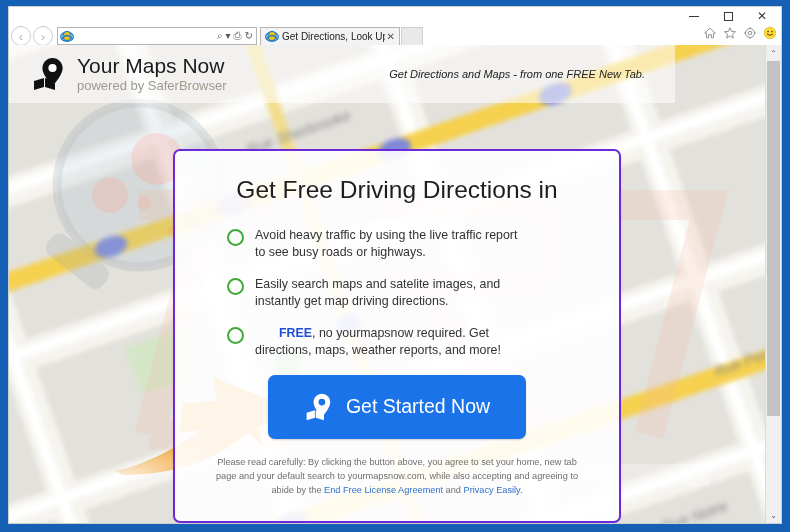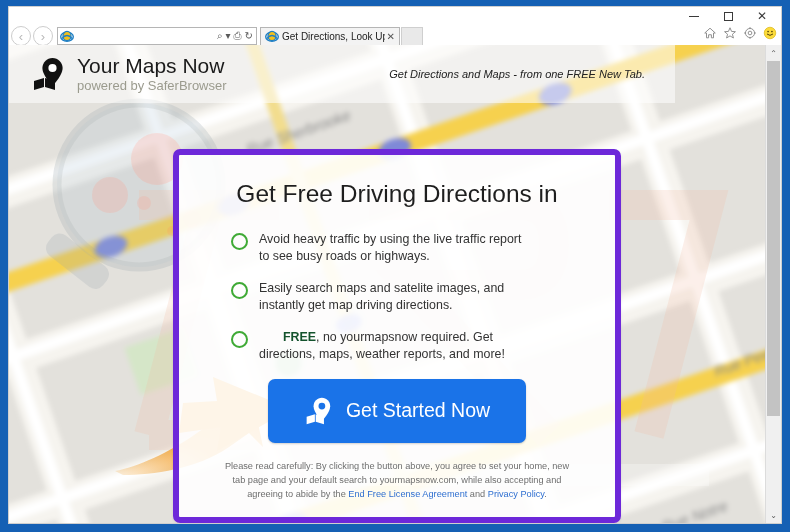--- a/index.html
+++ b/index.html
@@ -182,21 +182,21 @@
     font-size: 11px; font-style: italic; color: #222;
     white-space: nowrap;
   }
 
   
   .card {
     position: absolute;
     left: 164px; top: 104px;
     width: 448px; height: 374px;
     background: rgba(255,255,255,0.90);
-    border: 6px solid #6d28d9;
+    border: 2px solid #6d28d9;
     border-radius: 7px;
     box-sizing: border-box;
     box-shadow: 0 1px 3px rgba(0,0,0,0.07);
   }
   .card-inner { padding: 24px 26px 0 26px; }
   .headline {
     text-align: center;
     font-size: 24.5px;
     color: #1e1e1e;
     line-height: 1.22;
@@ -224,21 +224,21 @@
     border-radius: 50%;
     margin-top: 2px;
   }
   .feature-text {
     margin-left: 11px;
     font-size: 12.4px;
     color: #333;
     line-height: 1.38;
     max-width: 272px;
   }
-  .feature-text b { color: #14532d; padding-left: 24px; }
+  .feature-text b { color: #1d4ed8; padding-left: 24px; }
 
   .cta-wrap { text-align: center; margin-top: 4px; }
   .cta {
     display: inline-flex; align-items: center; justify-content: center;
     width: 258px; height: 64px;
     background: #1a73e8;
     border: none; border-radius: 7px;
     cursor: pointer;
     box-shadow: 0 1px 2px rgba(0,0,0,0.18);
   }
@@ -517,21 +517,21 @@
             <svg class="cta-icon" viewBox="0 0 36 34">
               <path d="M3 24 L13 21 L13 30 L3 33 Z" fill="#ffffff"></path>
               <path d="M14 21 L24 24 L24 33 L14 30 Z" fill="#ffffff"></path>
               <path d="M21.5 1 C15.9 1 11.4 5.5 11.4 11.1 C11.4 18.6 21.5 29 21.5 29 C21.5 29 31.6 18.6 31.6 11.1 C31.6 5.5 27.1 1 21.5 1 Z" fill="#ffffff"></path>
               <circle cx="21.5" cy="11" r="4.1" fill="#1a73e8"></circle>
             </svg>
             <span class="cta-label">Get Started Now</span>
           </button>
         </div>
 
-        <div class="disclaimer"><span>Please read carefully: By clicking the button above, you agree to set your home, new tab page and your default search to yourmapsnow.com, while also accepting and agreeing to abide by the </span><a href="#">End Free License Agreement</a><span> and </span><a href="#">Privacy Policy</a><span>.</span></div>
+        <div class="disclaimer"><span>Please read carefully: By clicking the button above, you agree to set your home, new tab page and your default search to yourmapsnow.com, while also accepting and agreeing to abide by the </span><a href="#">End Free License Agreement</a><span> and </span><a href="#">Privacy Easily</a><span>.</span></div>
 
       </div>
     </div>
 
     <div class="scrollbar">
       <div class="sb-arrow">⌃</div>
       <div class="sb-thumb"></div>
       <div class="sb-arrow bottom">⌄</div>
     </div>
 

